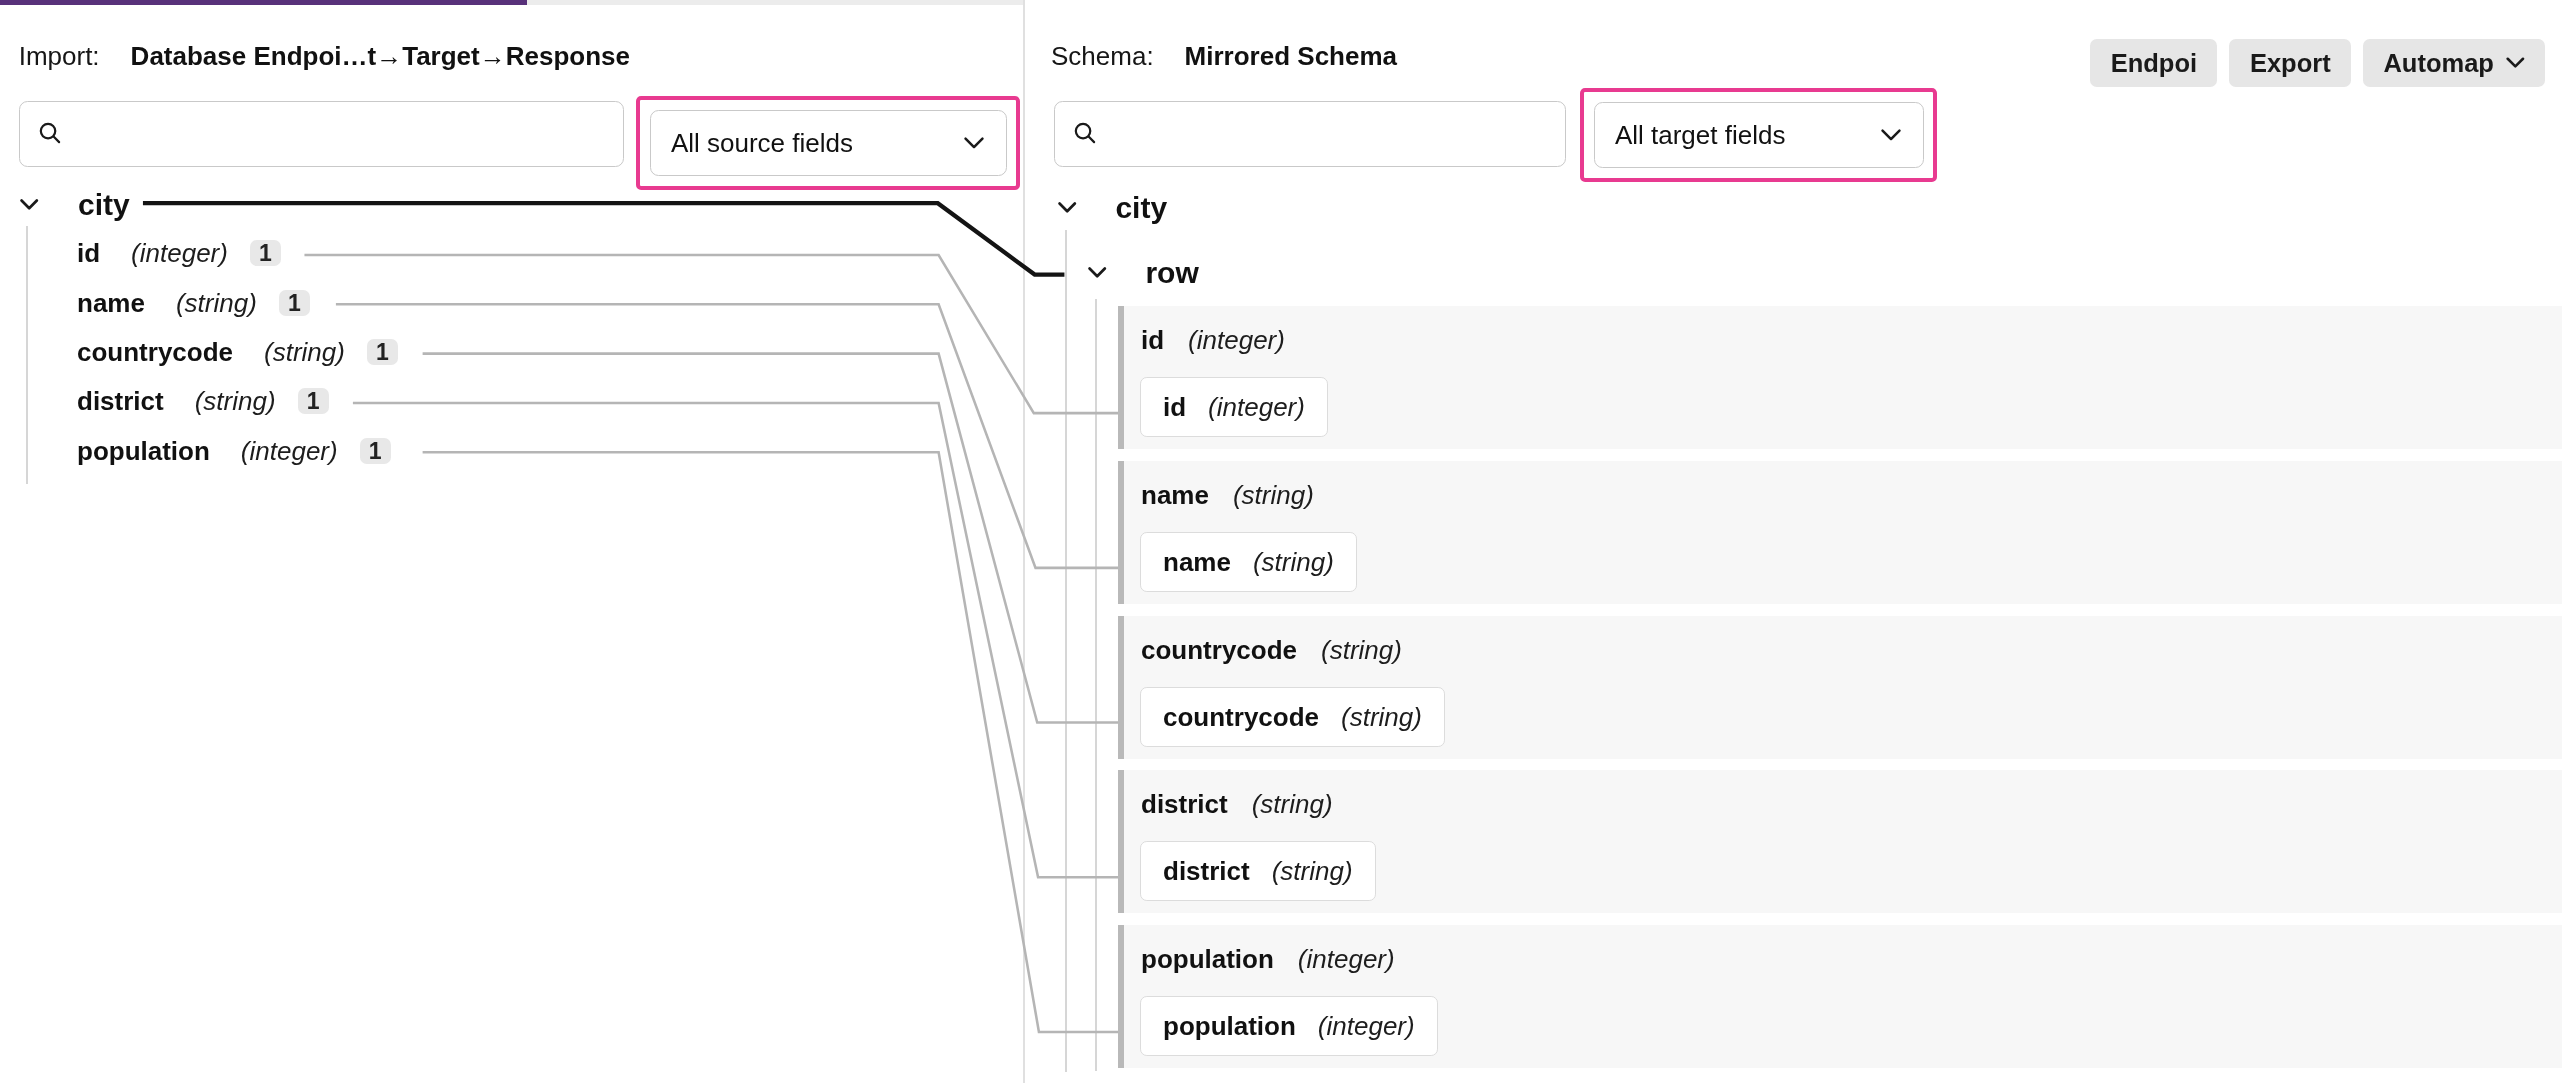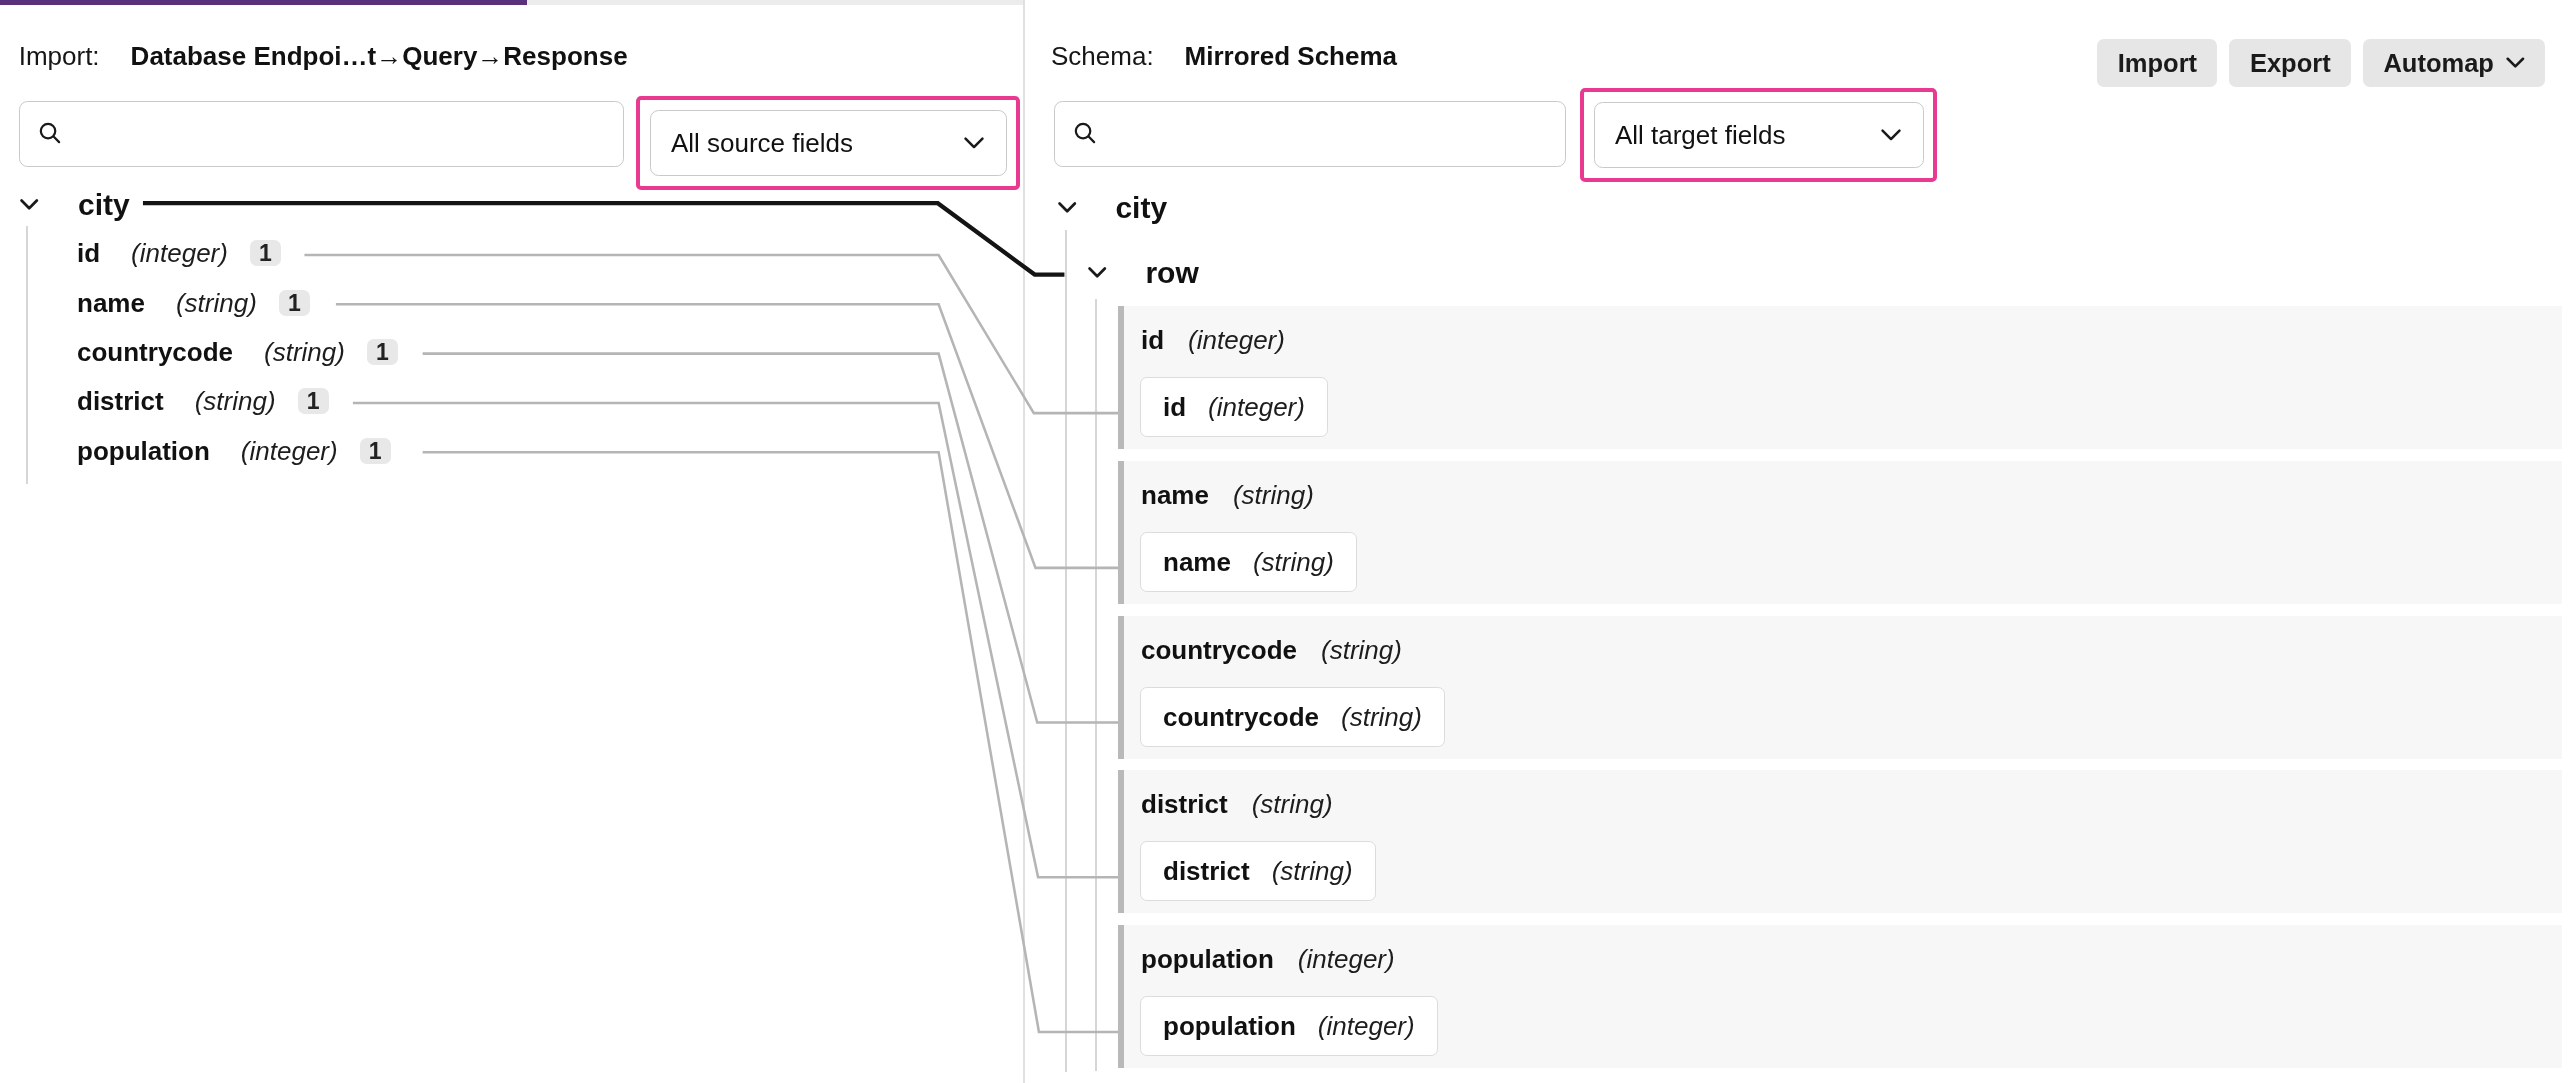--- a/index.html
+++ b/index.html
@@ -87,31 +87,31 @@
 <body>
 
 <div class="page">
 
   <div class="accent-bar"></div>
   <div class="accent-track"></div>
   <div class="divider"></div>
 
   <div class="panel-header hdr-left">
     <span class="hdr-label">Import:</span>
-    <span class="hdr-value">Database Endpoi…t→Query→Response</span>
+    <span class="hdr-value">Database Endpoi…t→Target→Response</span>
   </div>
 
   <div class="panel-header hdr-right">
     <span class="hdr-label">Schema:</span>
     <span class="hdr-value">Mirrored Schema</span>
   </div>
 
   <div class="toolbar">
     <button class="btn">
-      <span>Import</span>
+      <span>Endpoi</span>
     </button>
     <button class="btn">
       <span>Export</span>
     </button>
     <button class="btn">
       <span>Automap</span>
       <span class="chev">
         <svg width="18.7" height="12" viewBox="0 0 22 14">
             <path d="M2 2 L11 11 L20 2" fill="none" stroke="#1a1a1a" stroke-width="3" stroke-linecap="round" stroke-linejoin="round"></path>
           </svg>

